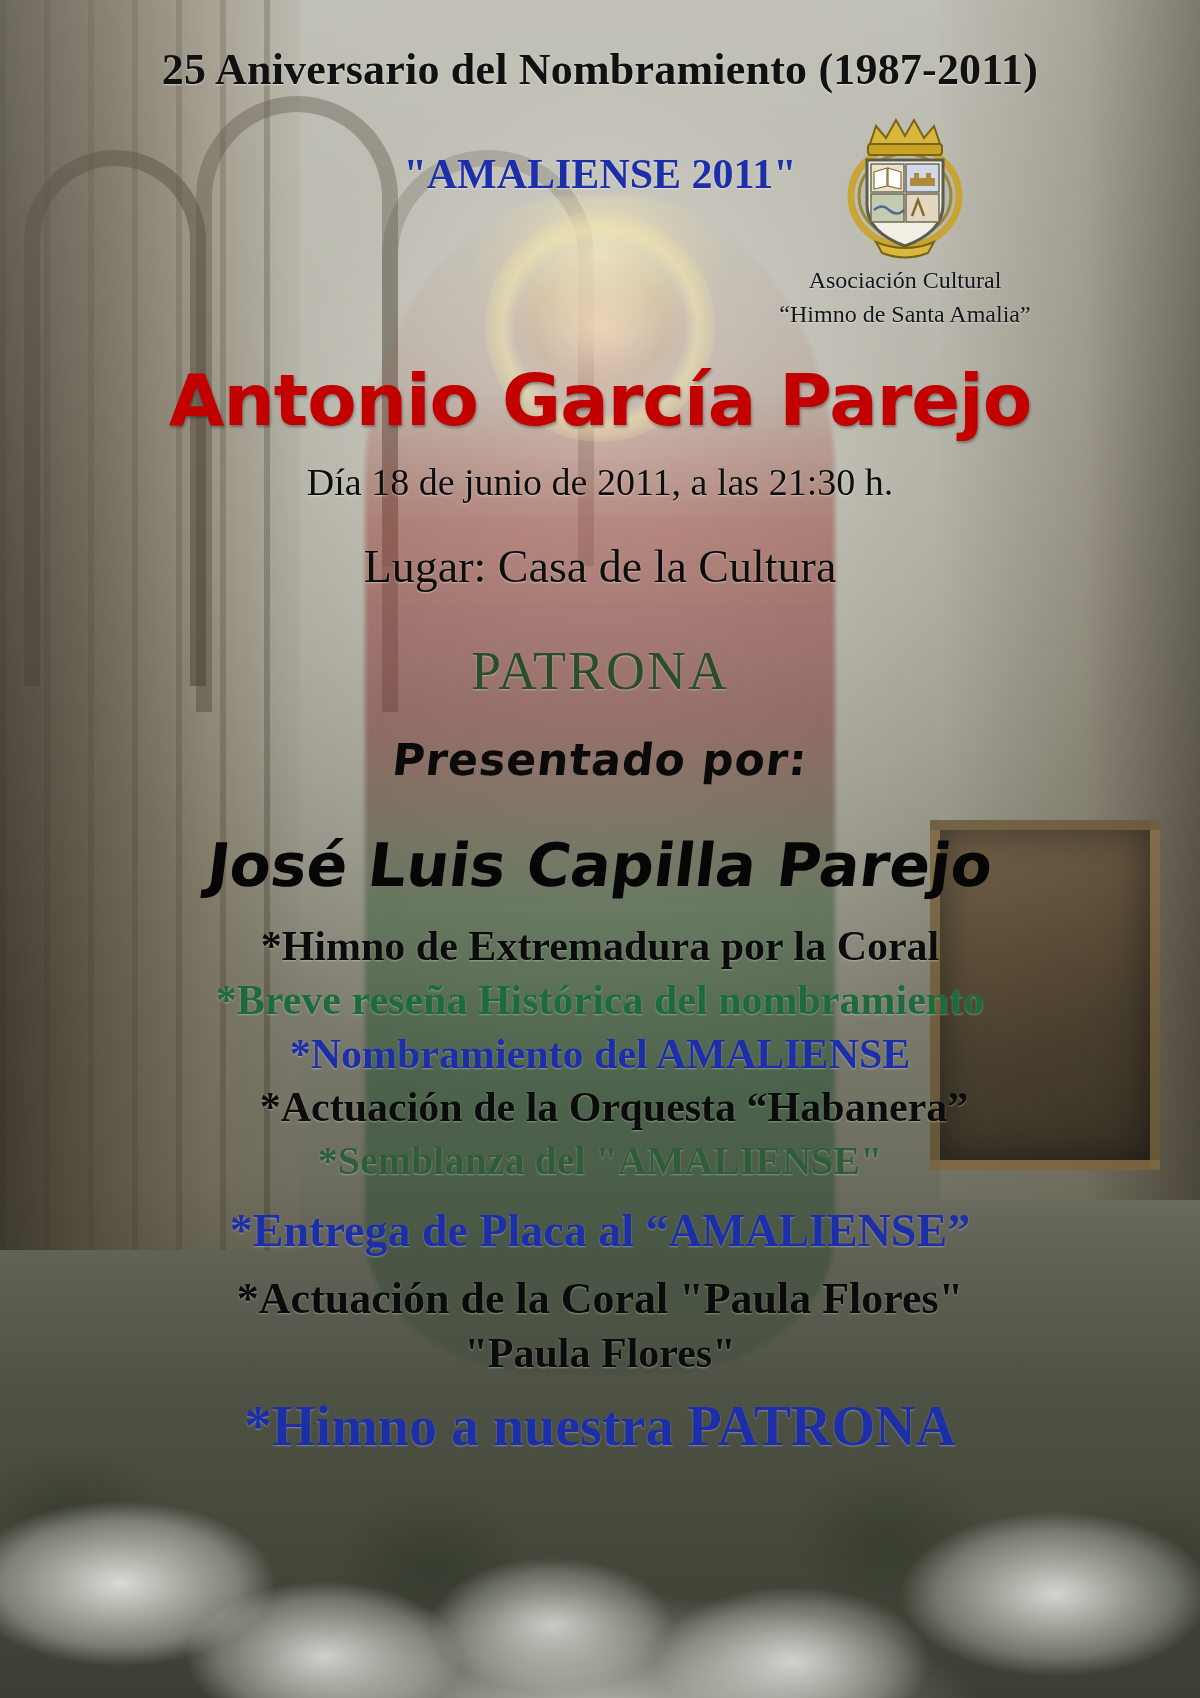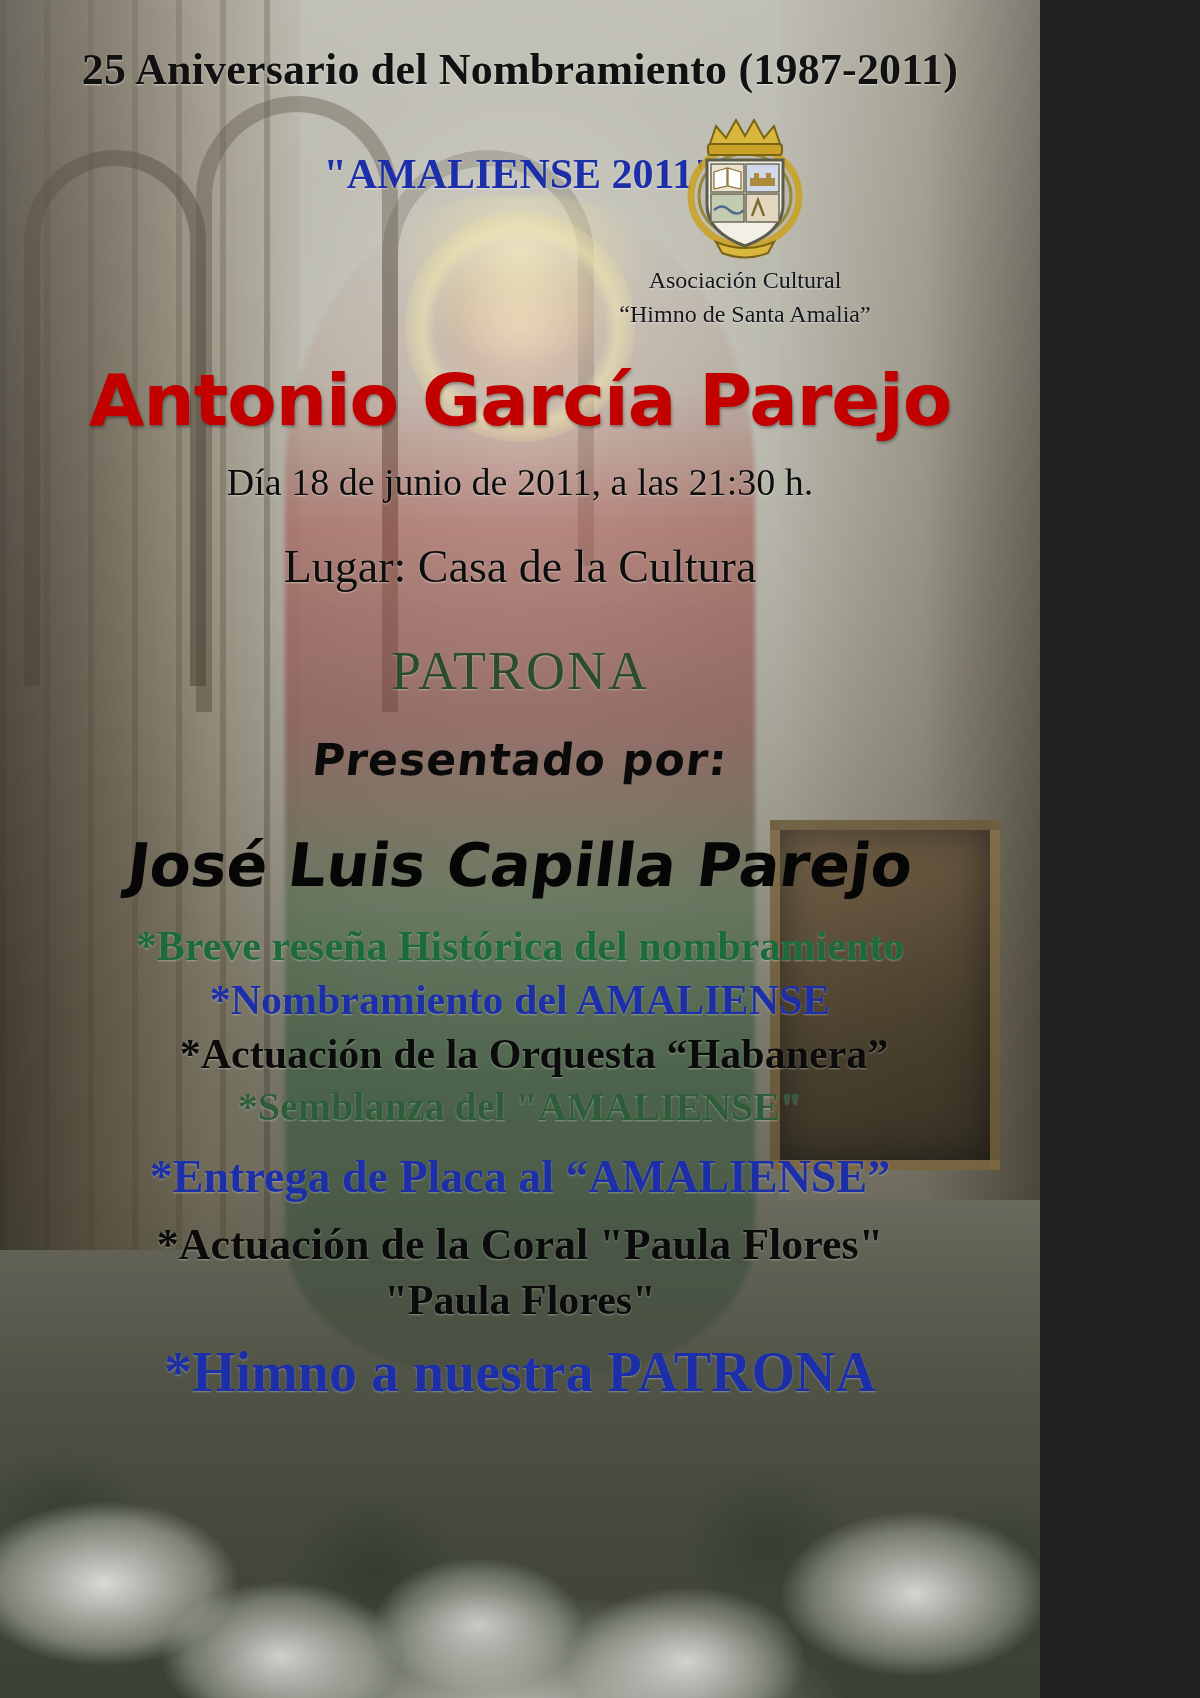--- a/index.html
+++ b/index.html
@@ -2,21 +2,21 @@
 <html><head>
 <meta charset="utf-8">
 <style>
   html, body {
     margin: 0;
     padding: 0;
     background: #222;
   }
   .poster {
     position: relative;
-    width: 1040px;
+    width: 1200px;
     height: 1698px;
     overflow: hidden;
     font-family: "Liberation Serif", serif;
     background: #fca5a5;
   }
 
   
   .bg {
     position: absolute;
     inset: 0;
@@ -316,20 +316,21 @@
 
     <div class="line where">Lugar: Casa de la Cultura</div>
 
     <div class="line programa">PATRONA</div>
 
     <div class="line presented-by">Presentado por:</div>
 
     <div class="line presenter">José Luis Capilla Parejo</div>
 
     <div class="program-list">
+      <p class="p-item p1">*Himno de Extremadura por la Coral</p>
       <p class="p-item p3">*Breve reseña Histórica del nombramiento</p>
       <p class="p-item p2">*Nombramiento del AMALIENSE</p>
       <p class="p-item p4">*Actuación de la Orquesta “Habanera”</p>
       <p class="p-item p5">*Semblanza del "AMALIENSE"</p>
       <p class="p-item p6">*Entrega de Placa al “AMALIENSE”</p>
       <p class="p-item p7">*Actuación de la Coral "Paula Flores"</p>
       <p class="p-item p8">"Paula Flores"</p>
       <p class="p-item p9">*Himno a nuestra PATRONA</p>
     </div>
 

